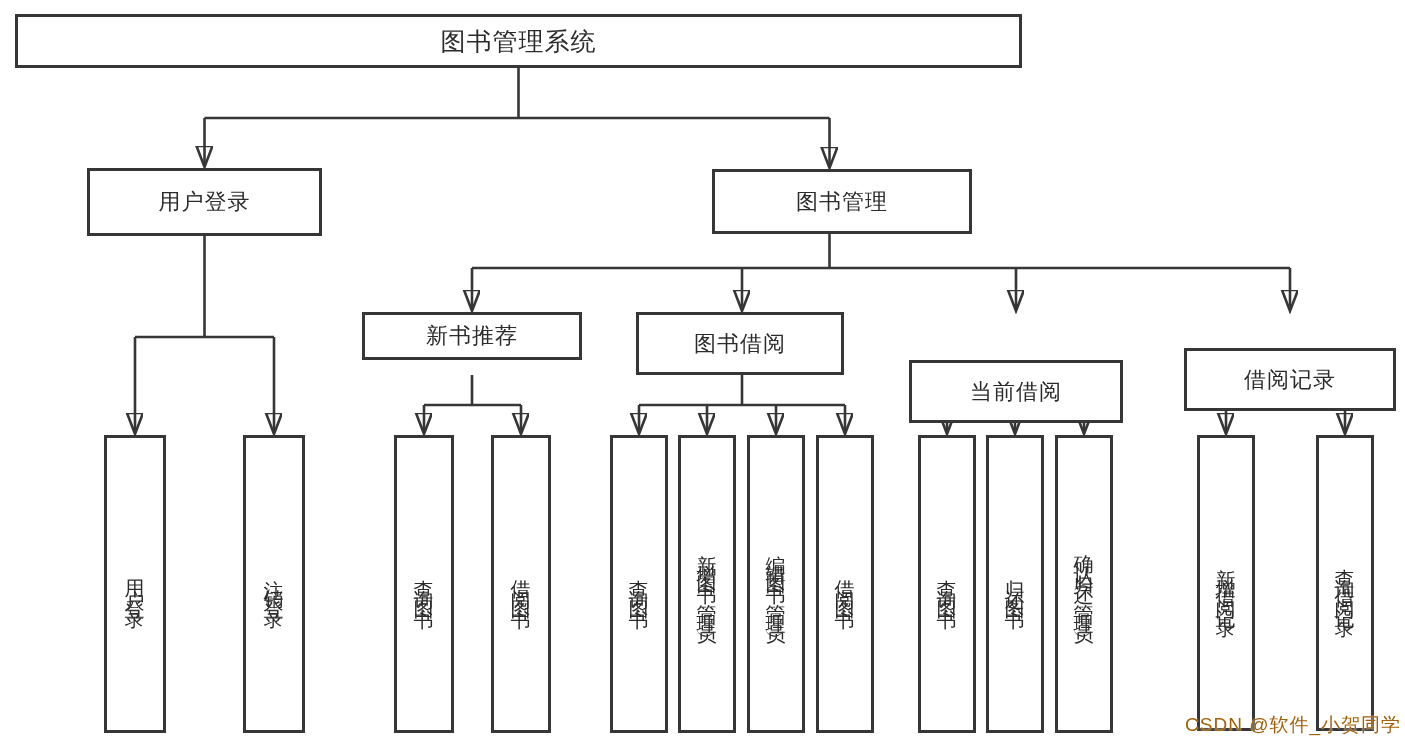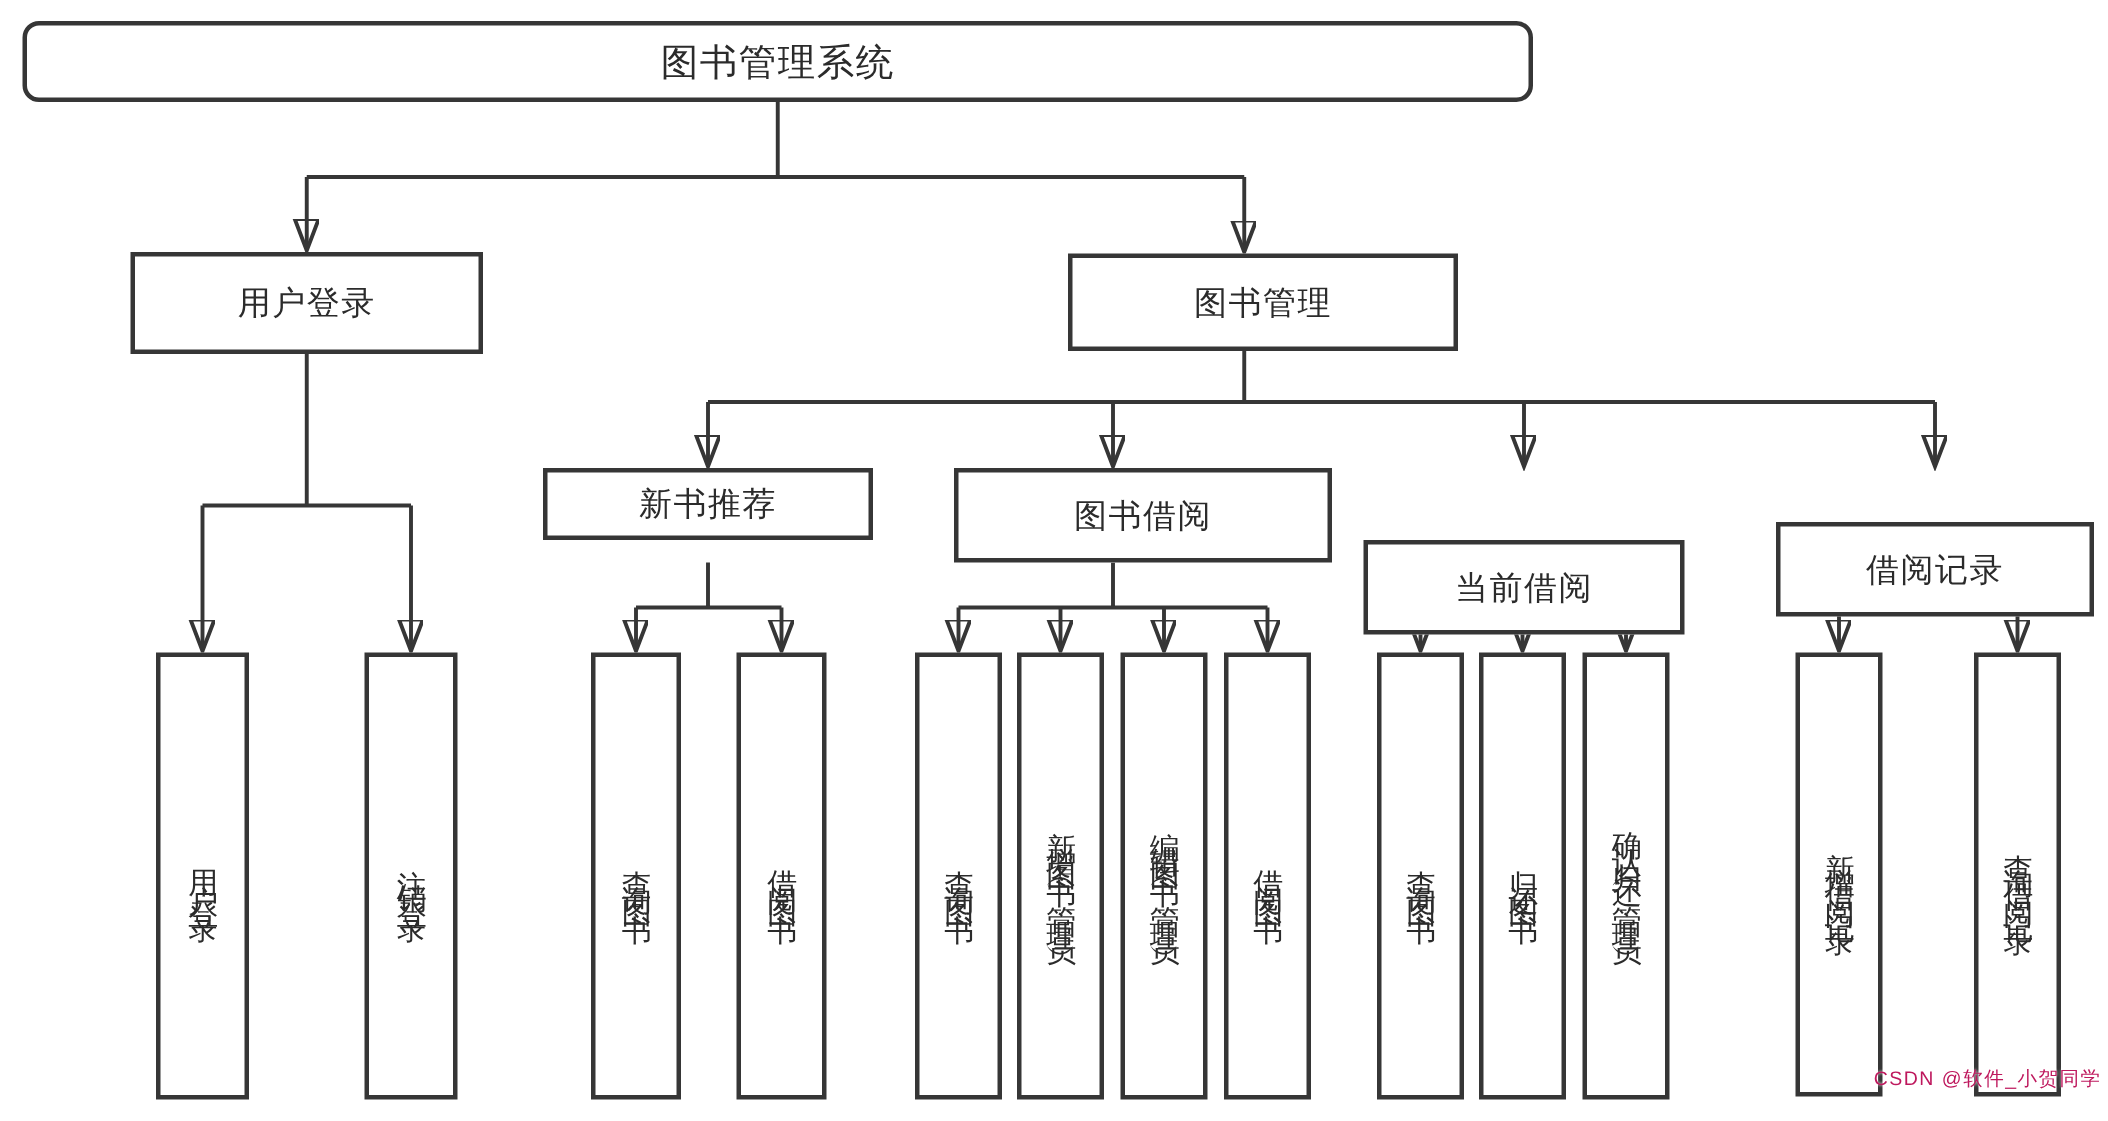--- a/index.html
+++ b/index.html
@@ -26,36 +26,36 @@
     position: absolute;
     box-sizing: border-box;
     border: 3px solid #363636;
     background: #ffffff;
     color: #2b2b2b;
     display: flex;
     align-items: center;
     justify-content: center;
     z-index: 2;
   }
-  .node.root  { font-size: 25px; letter-spacing: 1px; border-radius: 11px; }
+  .node.root  { font-size: 25px; letter-spacing: 1px; }
   .node.h     { font-size: 22px; letter-spacing: 1px; }
   .node.leaf {
     writing-mode: vertical-rl;
     text-orientation: mixed;
     font-size: 20px;
     letter-spacing: 10px;
     line-height: 1.1;
   }
   .watermark {
     position: absolute;
     right: 4px;
-    bottom: 19px;
+    bottom: 9px;
     z-index: 3;
-    font-size: 13px;
-    color: #be185d;
+    font-size: 19px;
+    color: #a16207;
     text-shadow: 0 0 2px #ffffff;
     letter-spacing: 1px;
     white-space: nowrap;
   }
 </style>
 </head>
 <body>
 
 <div class="canvas">
 
@@ -113,21 +113,21 @@
       <line x1="1345" y1="405" x2="1345" y2="433" marker-end="url(#ah)"></line>
     </g>
   </svg>
 
   <div class="node root" style="left:15px; top:14px; width:1007px; height:54px;">图书管理系统</div>
 
   <div class="node h" style="left:87px; top:168px; width:235px; height:68px;">用户登录</div>
   <div class="node h" style="left:712px; top:169px; width:260px; height:65px;">图书管理</div>
 
   <div class="node h" style="left:362px; top:312px; width:220px; height:48px;">新书推荐</div>
-  <div class="node h" style="left:636px; top:312px; width:252px; height:63px;">图书借阅</div>
+  <div class="node h" style="left:636px; top:312px; width:208px; height:63px;">图书借阅</div>
   <div class="node h" style="left:909px; top:312px; width:214px; height:63px;margin-top:48px;">当前借阅</div>
   <div class="node h" style="left:1184px; top:312px; width:212px; height:63px;margin-top:36px;">借阅记录</div>
 
   <div class="node leaf" style="left:104px; top:435px; width:62px; height:298px;">用户登录</div>
   <div class="node leaf" style="left:243px; top:435px; width:62px; height:298px;">注销登录</div>
 
   <div class="node leaf" style="left:394px; top:435px; width:60px; height:298px;">查询图书</div>
   <div class="node leaf" style="left:491px; top:435px; width:60px; height:298px;">借阅图书</div>
 
   <div class="node leaf" style="left:610px; top:435px; width:58px; height:298px;">查询图书</div>

